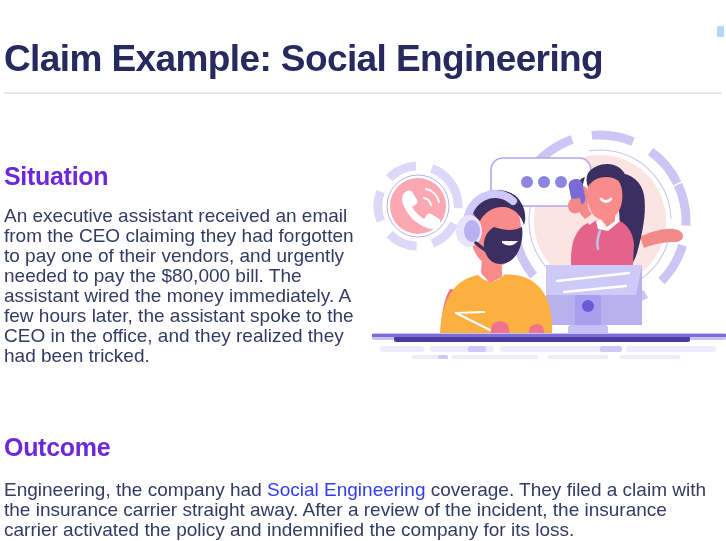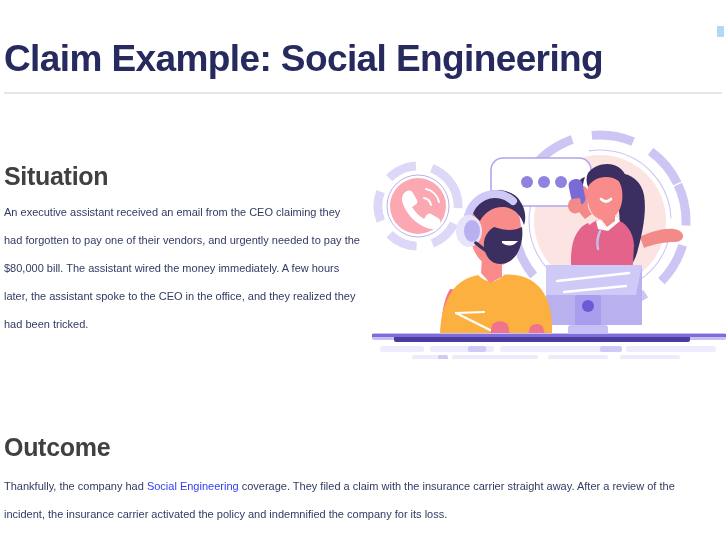--- a/index.html
+++ b/index.html
@@ -57,33 +57,33 @@
     background: #e4e7ed;
   }
 
   
   .section-heading {
     position: absolute;
     left: 4px;
     font-size: 25px;
     line-height: 30px;
     font-weight: 700;
-    color: #404040;
+    color: #6d28d9;
     letter-spacing: -0.3px;
     font-stretch: condensed;
     margin-top: 20px;
   }
   .heading-situation { top: 141px; }
   .heading-outcome   { top: 412px; text-align: right; }
 
   
   .body-text {
     position: absolute;
-    font-size: 11px;
-    line-height: 28px;
+    font-size: 19px;
+    line-height: 20px;
     color: #333a63;
     font-weight: 400;
   }
   .situation-text {
     left: 4px;
     top: 187px;
     width: 356px;
   }
   .outcome-text {
     left: 4px;
@@ -117,21 +117,21 @@
   <div class="title-marker"></div>
 
   <div class="rule"></div>
 
   <h2 class="section-heading heading-situation">Situation</h2>
 
   <p class="body-text situation-text">An executive assistant received an email from the CEO claiming they had forgotten to pay one of their vendors, and urgently needed to pay the $80,000 bill. The assistant wired the money immediately. A few hours later, the assistant spoke to the CEO in the office, and they realized they had been tricked.</p>
 
   <h2 class="section-heading heading-outcome">Outcome</h2>
 
-  <p class="body-text outcome-text"><span>Thankfully, the company had </span><a class="link" href="#">Social Engineering</a><span> coverage. They filed a claim with the insurance carrier straight away. After a review of the incident, the insurance carrier activated the policy and indemnified the company for its loss.</span></p>
+  <p class="body-text outcome-text"><span>Engineering, the company had </span><a class="link" href="#">Social Engineering</a><span> coverage. They filed a claim with the insurance carrier straight away. After a review of the incident, the insurance carrier activated the policy and indemnified the company for its loss.</span></p>
 
   <div class="illustration">
     <svg viewBox="0 0 354 232" xmlns="http://www.w3.org/2000/svg">
 
       <g>
 
         <circle cx="228" cy="94" r="86" fill="none" stroke="#cdc6f4" stroke-width="9" stroke-dasharray="42 20" stroke-linecap="butt" transform="rotate(-25 228 94)"></circle>
         <circle cx="228" cy="94" r="76" fill="none" stroke="#ffffff" stroke-width="7"></circle>
 
         <circle cx="228" cy="94" r="71" fill="none" stroke="#cdc6f4" stroke-width="1.1" stroke-dasharray="120 34" transform="rotate(12 228 94)"></circle>

